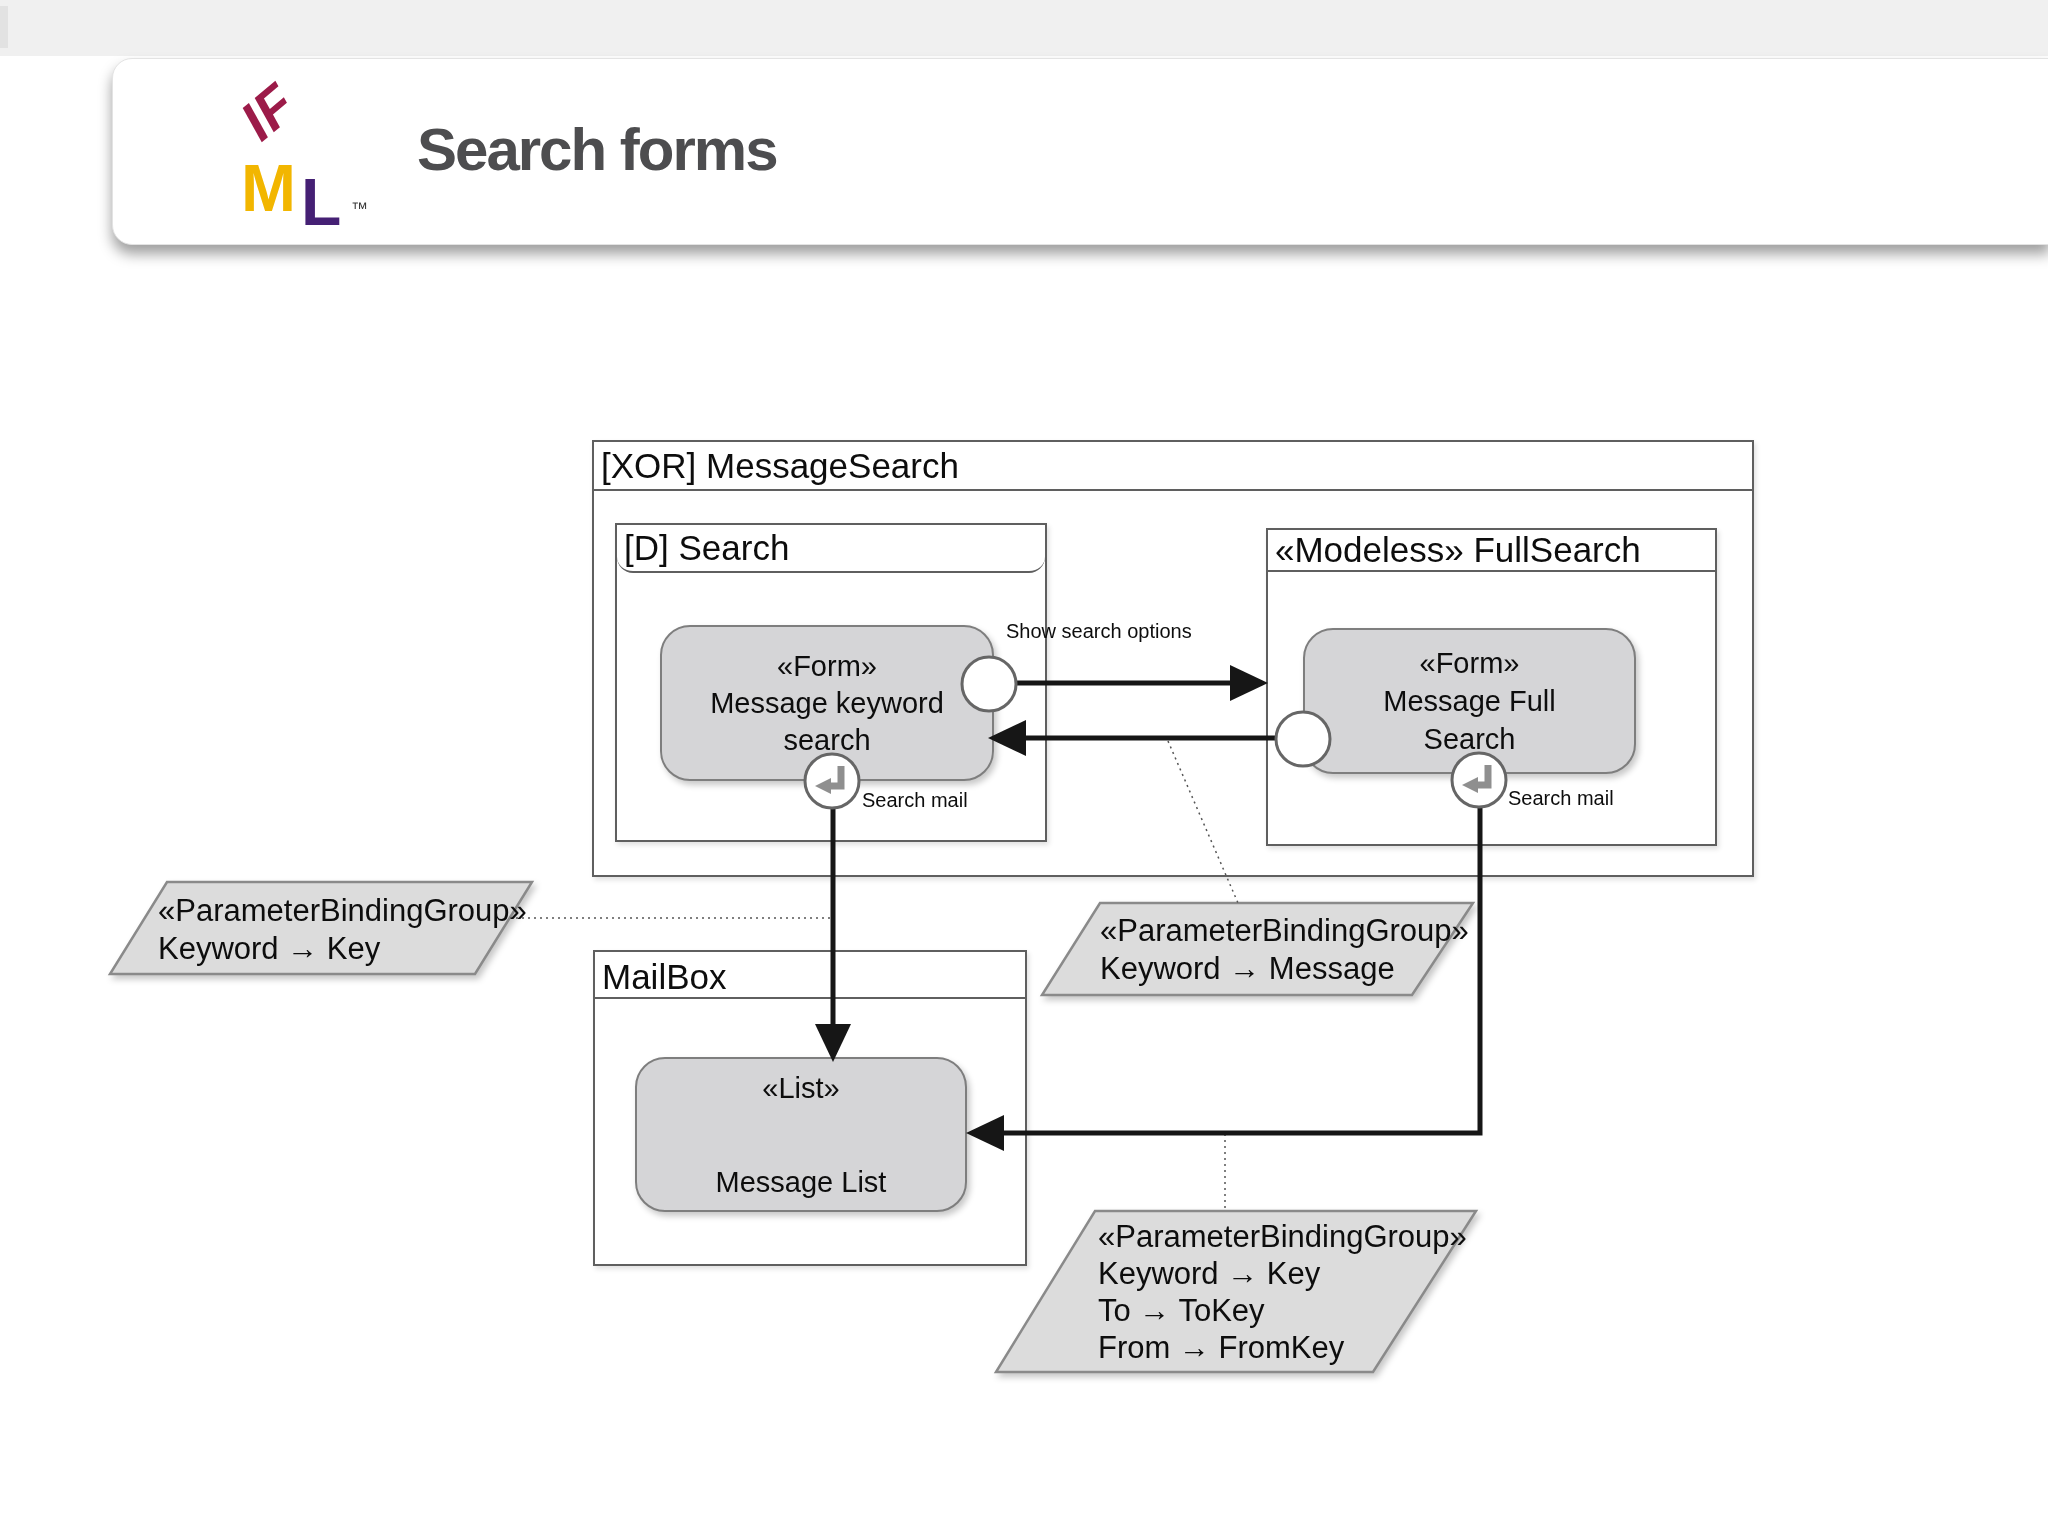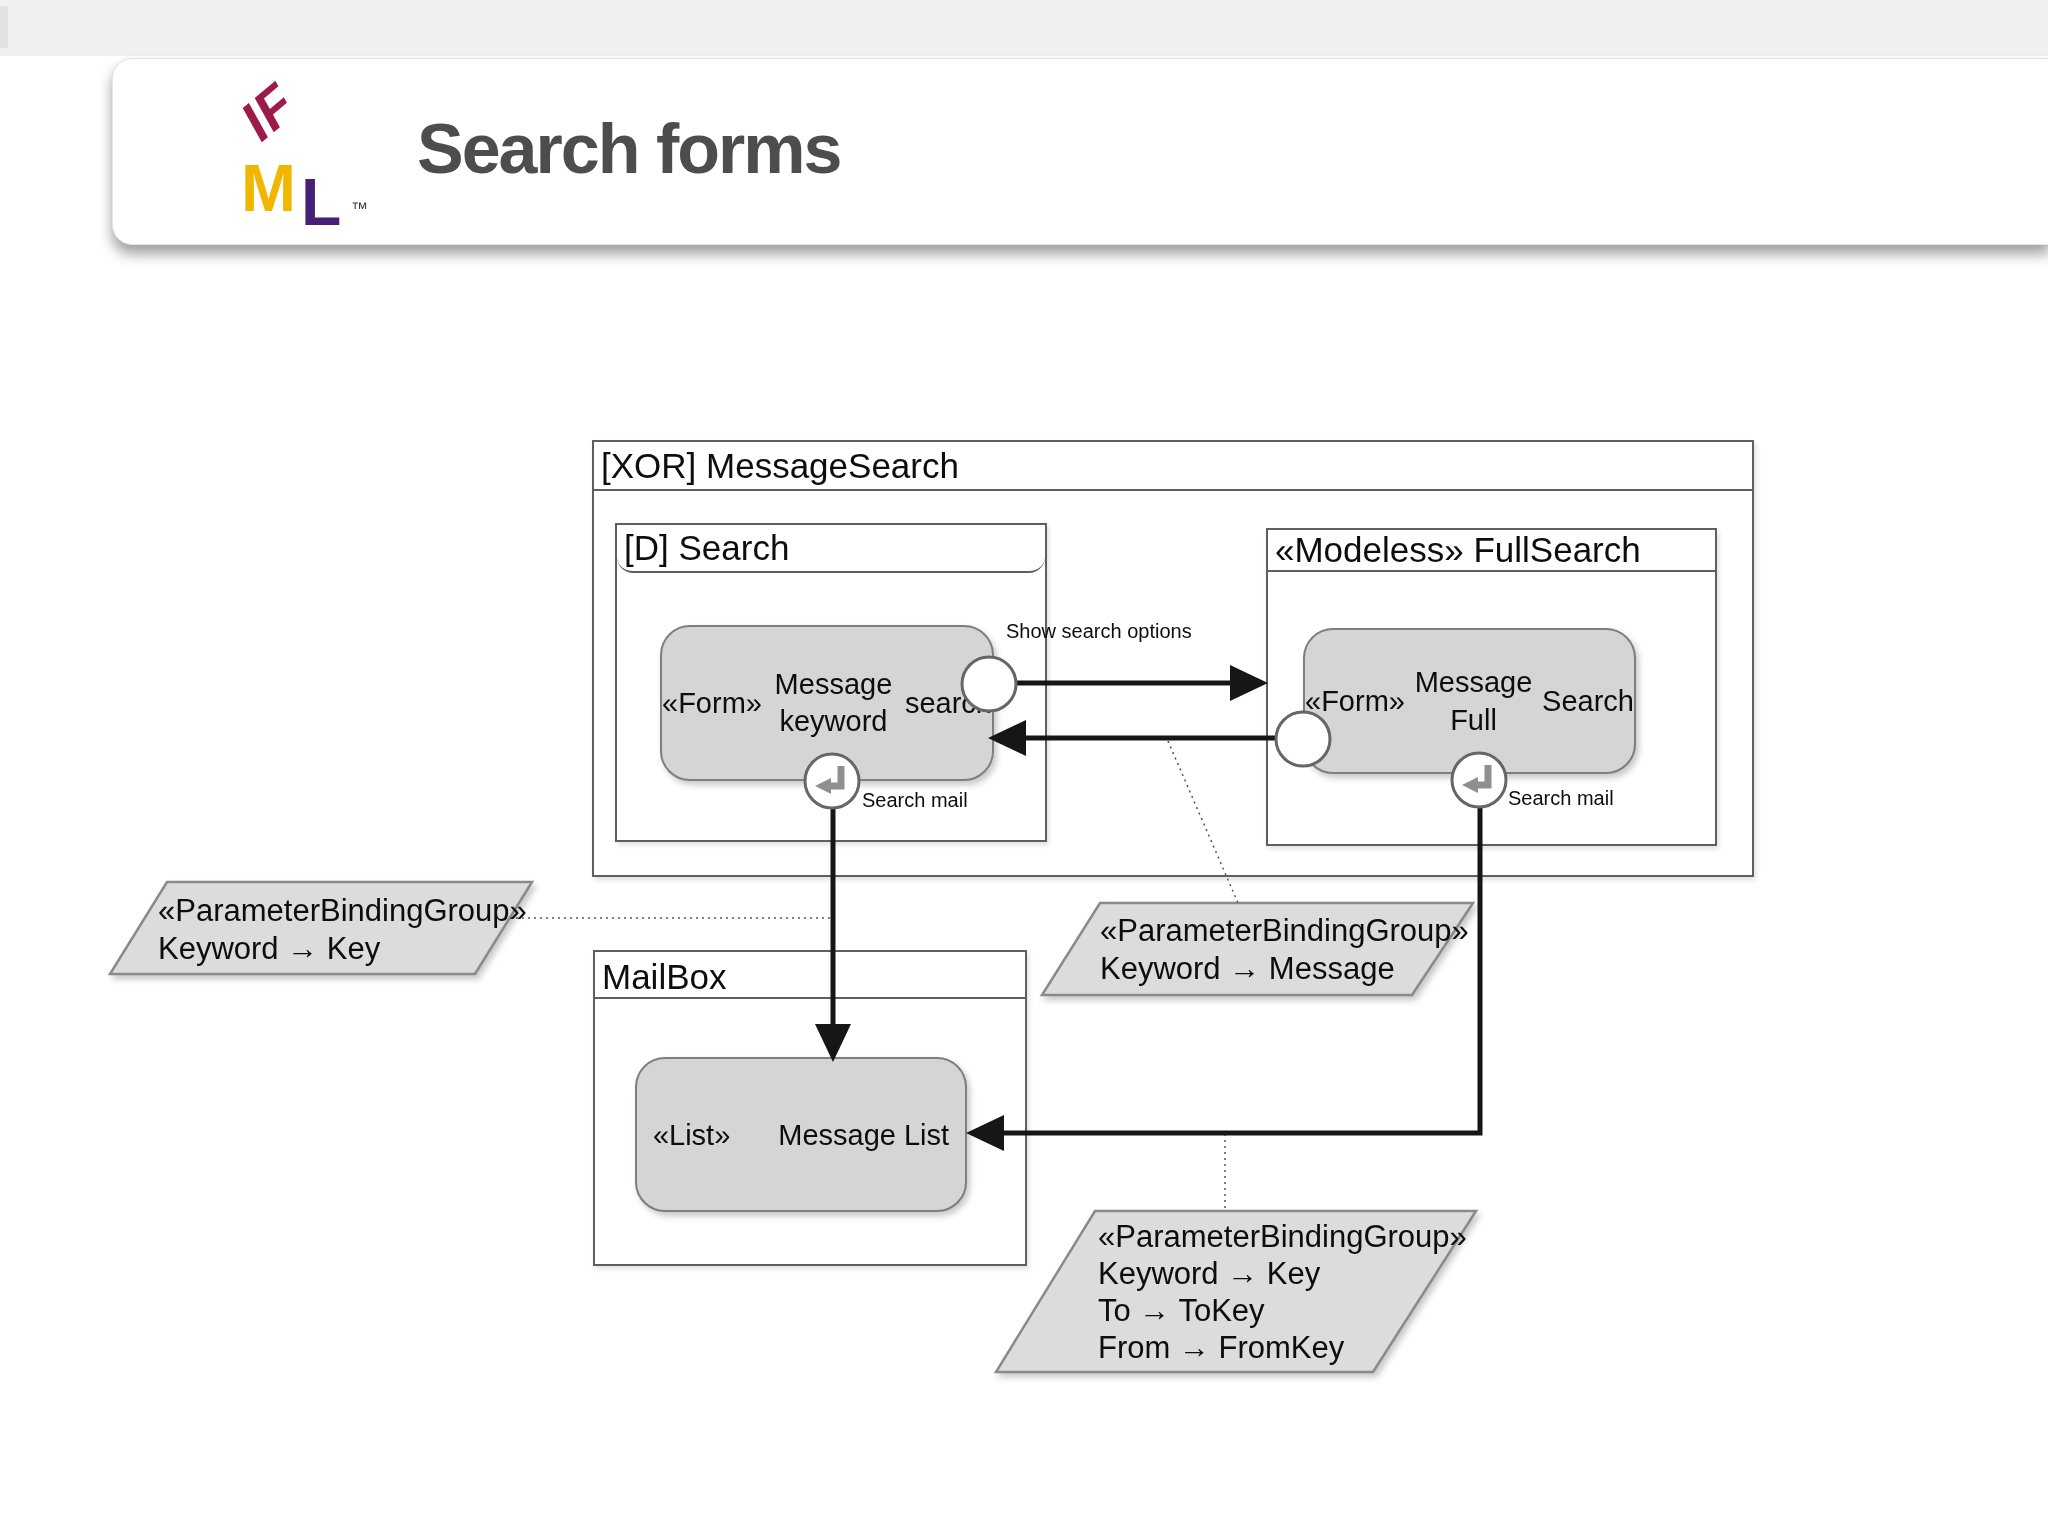--- a/index.html
+++ b/index.html
@@ -11,39 +11,39 @@
   
   .header-card{position:absolute;left:112px;top:58px;width:1936px;height:185px;background:#ffffff;
                border:1px solid #e3e3e3;border-radius:20px 0 0 20px;
                box-shadow:0 9px 14px rgba(0,0,0,0.38);display:flex;align-items:center;}
   .logo{position:absolute;left:128px;top:12px;width:134px;height:158px;}
   .logo-if{font-size:56px;font-weight:bold;font-style:italic;fill:var(--logo_red);}
   .logo-m{font-size:66px;font-weight:bold;fill:var(--logo_yellow);}
   .logo-l{font-size:66px;font-weight:bold;fill:var(--logo_purple);}
   .tm{position:absolute;left:238px;top:140px;font-size:17px;color:#3a3a3a;}
   .page-title{position:absolute;left:304px;top:50%;transform:translateY(-54%);margin:0;
-              font-size:70px;font-weight:bold;letter-spacing:-2px;color:var(--title_gray);}
+              font-size:60px;font-weight:bold;letter-spacing:-2px;color:var(--title_gray);}
 
   
   .container{position:absolute;background:#ffffff;border:2px solid #5f5f5f;
              box-shadow:2px 3px 5px rgba(0,0,0,0.12);z-index:1;}
   .cbar{display:flex;align-items:center;border-bottom:2px solid #5f5f5f;
         padding-left:7px;font-size:35px;color:#0d0d0d;white-space:nowrap;}
   .xor       {left:592px; top:440px; width:1158px;height:433px;}
   .xor  .cbar{height:47px;}
   .dsearch   {left:615px; top:523px; width:428px; height:315px;}
   .dsearch .cbar{height:46px;border-radius:16px;}
   .fullsearch{left:1266px;top:528px; width:447px; height:314px;}
   .fullsearch .cbar{height:40px;}
   .mailbox   {left:593px; top:950px; width:430px; height:312px;}
   .mailbox .cbar{height:45px;align-items:flex-end;}
 
   
   .vebox{position:absolute;background:var(--box_fill);border:2px solid #7e7e7e;border-radius:30px;
-         box-shadow:3px 4px 6px rgba(0,0,0,0.22);display:flex;flex-direction:row;
+         box-shadow:3px 4px 6px rgba(0,0,0,0.22);display:flex;flex-direction:column;
          align-items:center;justify-content:center;text-align:center;
          font-size:29px;color:#0d0d0d;z-index:2;}
   .kwform  {left:660px; top:625px; width:330px;height:152px;line-height:37px;}
   .fullform{left:1303px;top:628px; width:329px;height:142px;line-height:38px;}
   .mlist   {left:635px; top:1057px;width:328px;height:151px;line-height:46px;gap:48px;}
 
   
   .overlay{position:absolute;left:0;top:0;width:2048px;height:1536px;z-index:3;pointer-events:none;}
   .pgram{fill:var(--parallelogram_fill);stroke:#8a8a8a;stroke-width:2.5;
          filter:drop-shadow(3px 4px 3px rgba(0,0,0,0.22));}

